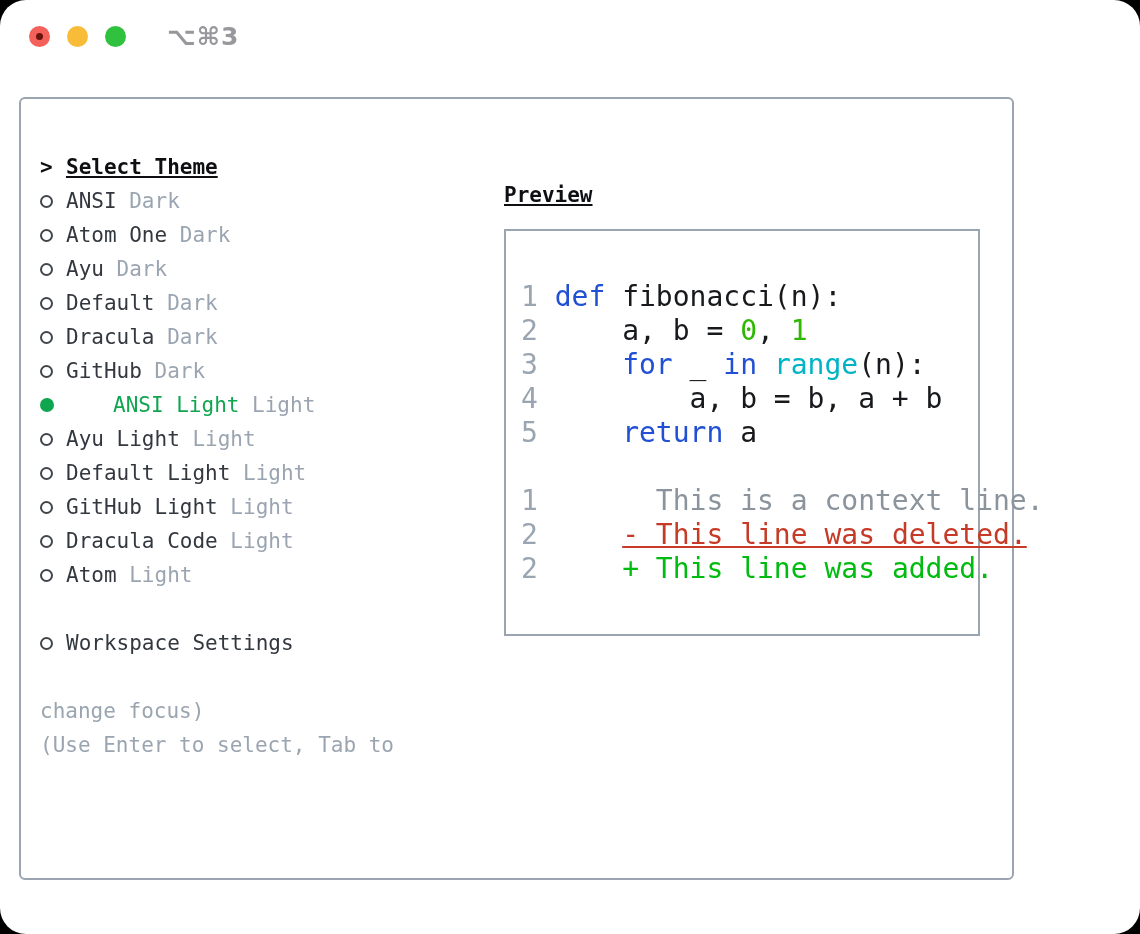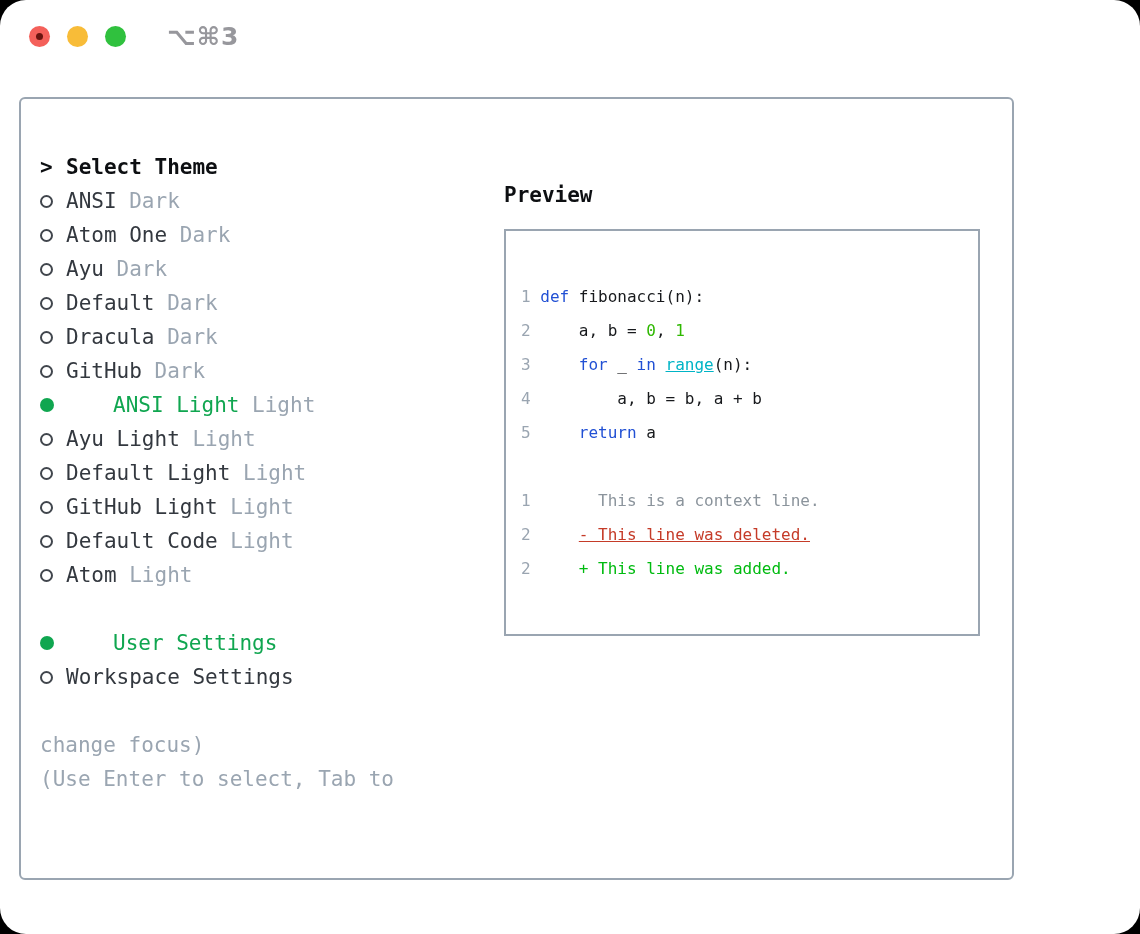--- a/index.html
+++ b/index.html
@@ -36,21 +36,21 @@
   .panel {
     position: absolute; left: 19px; top: 97px;
     width: 995px; height: 783px; box-sizing: border-box;
     border: 2px solid var(--border, #9aa5b1);
     border-radius: 6px;
   }
   .row { height: 34px; display: flex; align-items: center; font-size: 21px; color: var(--item-text, #33383f); }
   .spacer { height: 34px; }
   .mk { width: 26px; flex: none; display: flex; align-items: center; }
   .prompt-char { font-weight: bold; color: var(--heading, #0d0f12); }
-  .title-text { font-weight: bold; color: var(--heading, #0d0f12); }
+  .title-text { font-weight: bold; color: var(--heading, #0d0f12); text-decoration: underline; }
   .radio {
     width: 13px; height: 13px; box-sizing: border-box;
     border: 2px solid #41464d; border-radius: 50%;
   }
   .row.selected .radio {
     width: 14px; height: 14px; border: none;
     background: var(--selection-green, #10a650);
   }
   .row.selected .t-name { color: var(--selection-green, #10a650); margin-left: 47px; }
   .t-var { color: var(--muted, #9aa5b1); margin-left: 1ch; }
@@ -61,28 +61,28 @@
 
   
   .preview-col { position: absolute; left: 483px; top: 51px; margin-top: 28px; }
   .preview-box {
     margin-top: 17px; width: 476px; height: 407px; box-sizing: border-box;
     border: 2px solid var(--border, #9aa5b1);
     padding: 49px 0 0 15px;
     background: #fff;
   }
   .code-line {
-    height: 34px; line-height: 34px; font-size: 16px;
+    height: 34px; line-height: 34px; font-size: 28px;
     white-space: pre; color: var(--code-text, #17191c);
   }
   .ln  { color: var(--muted, #9aa5b1); }
   .pl  { color: var(--code-text, #17191c); }
   .kw  { color: var(--keyword-blue, #2150d4); }
   .nm  { color: var(--literal-green, #2eb800); }
-  .cy  { color: var(--function-cyan, #00b4c6); text-decoration: underline; }
+  .cy  { color: var(--function-cyan, #00b4c6); }
   .ctx { color: var(--context-gray, #8b949c); text-align: right; }
   .del { color: var(--deleted-red, #c53b28); text-decoration: underline; }
   .add { color: var(--added-green, #00bb10); }
 </style>
 </head>
 <body>
 
 <div class="window">
 
   <div class="lights">
@@ -170,39 +170,33 @@
         <span class="mk">
             <span class="radio"></span>
           </span>
         <span class="t-name">GitHub Light</span>
         <span class="t-var">Light</span>
       </div>
       <div class="row">
         <span class="mk">
             <span class="radio"></span>
           </span>
-        <span class="t-name">Default Code</span>
+        <span class="t-name">Dracula Code</span>
         <span class="t-var">Light</span>
       </div>
       <div class="row">
         <span class="mk">
             <span class="radio"></span>
           </span>
         <span class="t-name">Atom</span>
         <span class="t-var">Light</span>
       </div>
 
       <div class="spacer"></div>
 
-      <div class="row selected">
-        <span class="mk">
-            <span class="radio"></span>
-          </span>
-        <span class="t-name">User Settings</span>
-      </div>
       <div class="row">
         <span class="mk">
             <span class="radio"></span>
           </span>
         <span class="t-name">Workspace Settings</span>
       </div>
 
       <div class="spacer"></div>
 
       <div class="row hint-row">change focus)</div>

